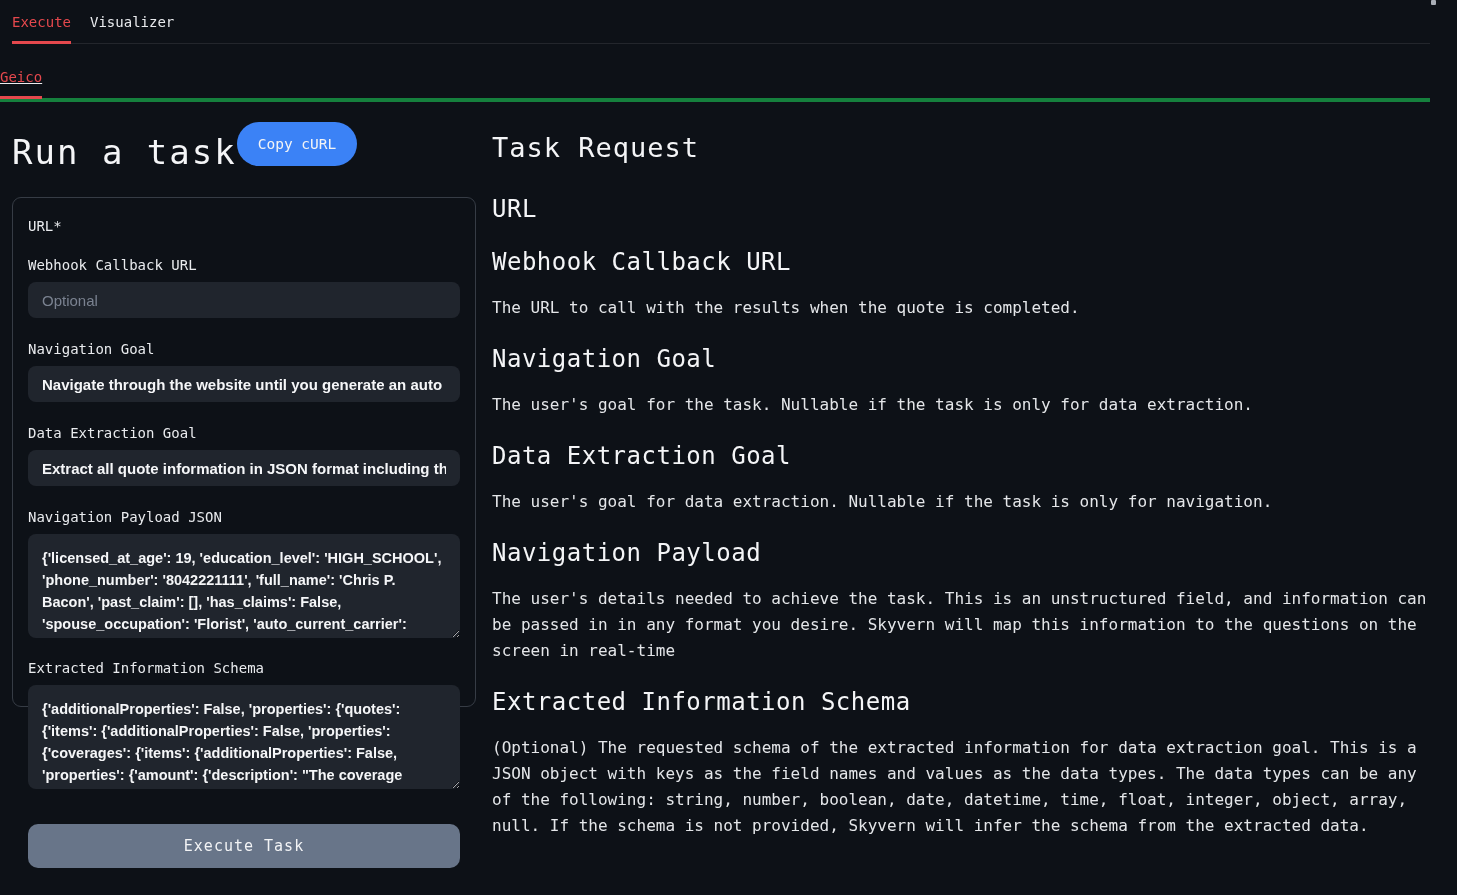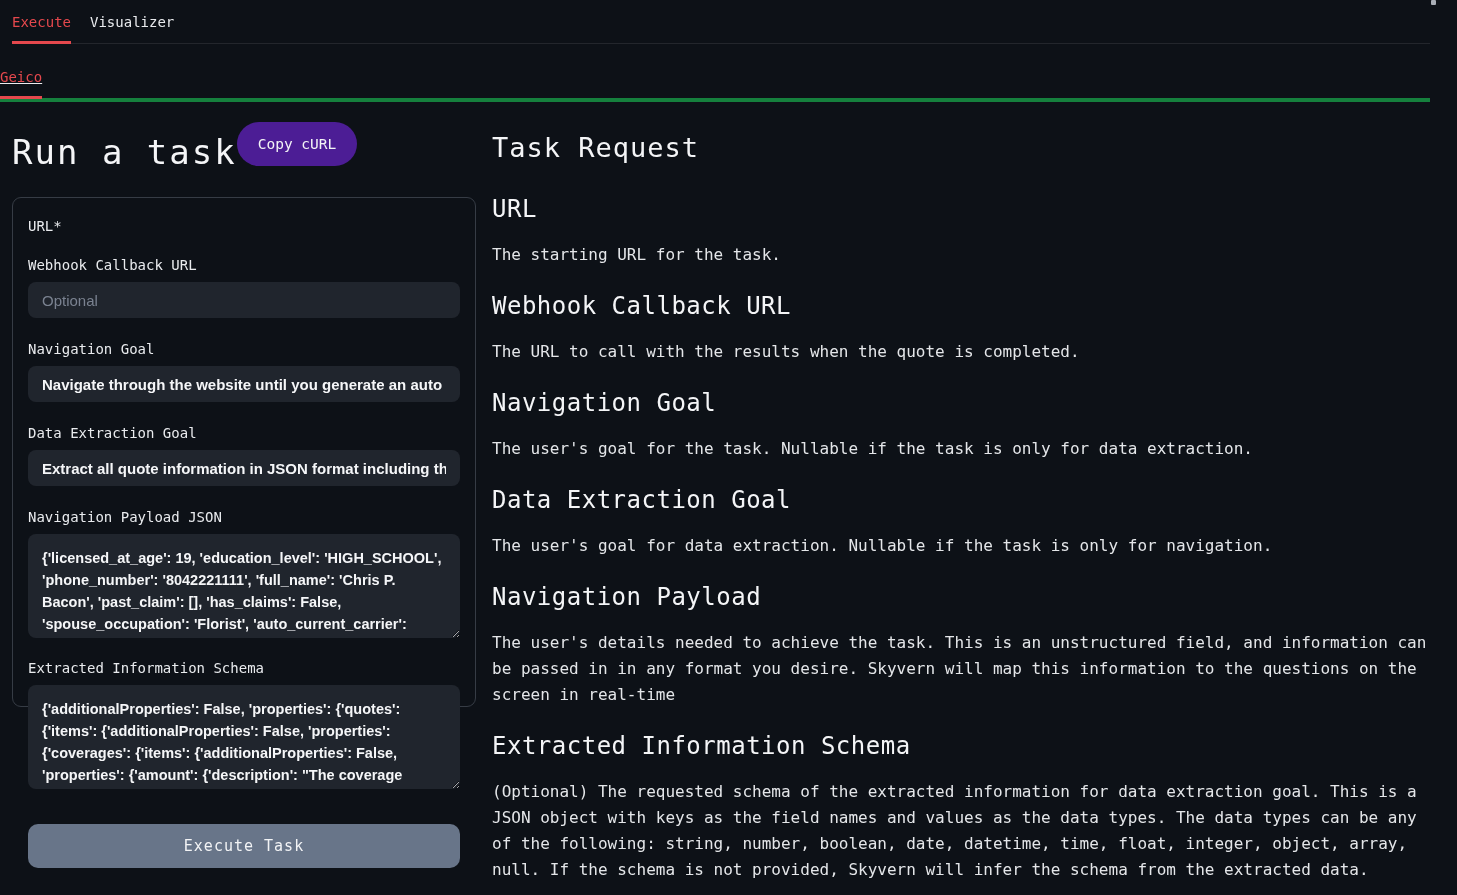--- a/index.html
+++ b/index.html
@@ -45,21 +45,21 @@
     display: flex; align-items: flex-start;
     margin-top: 20px; height: 75px;
   }
   .run-title {
     font-size: 34px; font-weight: 500; letter-spacing: 2px;
     color: #f4f5f7; margin-top: 10px;
   }
   .copy-curl-btn {
     height: 44px; padding: 0 21px;
     border: none; border-radius: 22px;
-    background: #4c1d95; color: #f3f4f6;
+    background: #3b82f6; color: #f3f4f6;
     font-family: "DejaVu Sans Mono", monospace; font-size: 14.5px;
     cursor: pointer;
   }
   
   .panel {
     border: 1px solid #363c45; border-radius: 9px;
     padding: 20px 15px 12px 15px;
     height: 510px;
   }
   .field { margin-bottom: 23px; }
@@ -170,21 +170,20 @@
 
       <button class="execute-btn">Execute Task</button>
     </form>
   </section>
 
   <section class="right-col">
     <h1 class="doc-title">Task Request</h1>
 
     <div class="doc-section">
       <h2 class="doc-heading">URL</h2>
-      <p class="doc-body">The starting URL for the task.</p>
     </div>
 
     <div class="doc-section">
       <h2 class="doc-heading">Webhook Callback URL</h2>
       <p class="doc-body">The URL to call with the results when the quote is completed.</p>
     </div>
 
     <div class="doc-section">
       <h2 class="doc-heading">Navigation Goal</h2>
       <p class="doc-body">The user's goal for the task. Nullable if the task is only for data extraction.</p>

